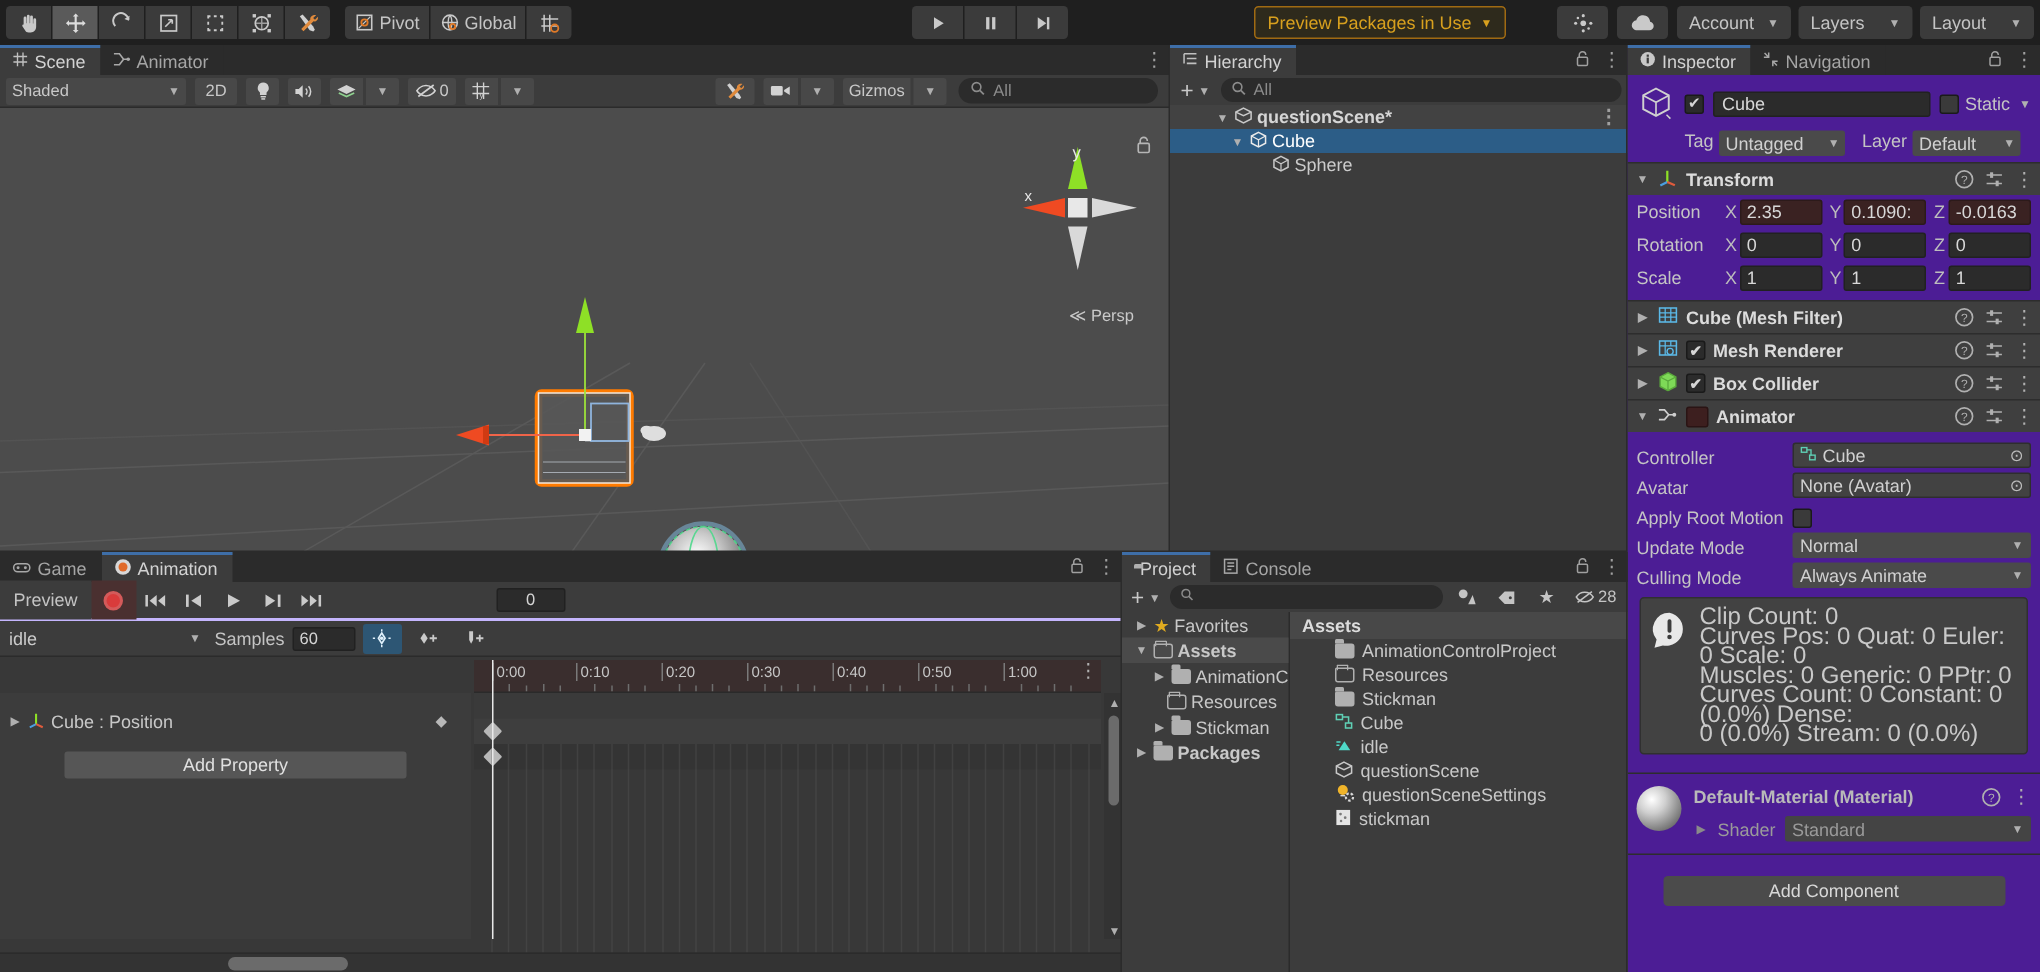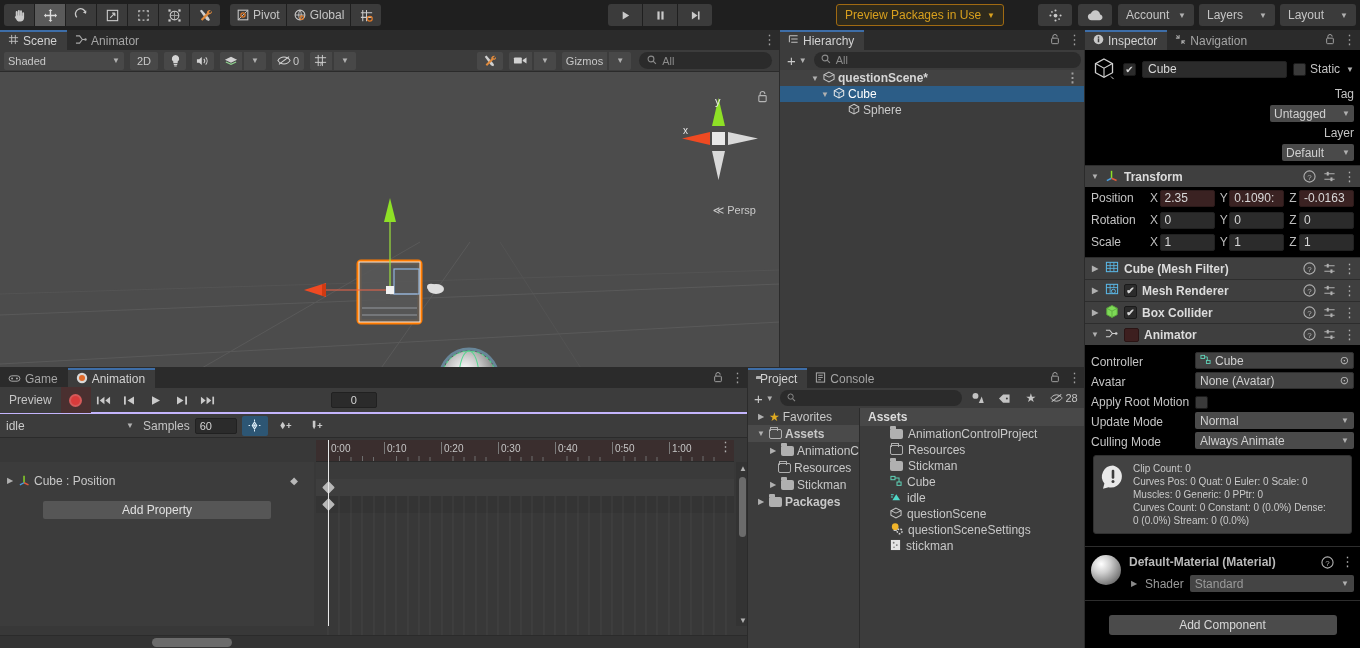--- a/index.html
+++ b/index.html
@@ -127,37 +127,37 @@
   .hier-body { position: absolute; left: 0; top: 40px; right: 0; bottom: 0; background: #3c3c3c; }
   .hrow {
     height: 16px; display: flex; align-items: center; gap: 3px;
     font-size: 12px; color: #cbcbcb; position: relative;
   }
   .hrow.selected { background: #2c5d87; color: #fff; }
   .hrow.scene-row { background: #424242; font-weight: bold; color: #d6d6d6; }
   .tri { width: 10px; font-size: 8px; color: #b0b0b0; text-align: center; }
 
   
-  #inspector-panel { left: 1085px; top: 30px; width: 275px; height: 618px; background: #000000; }
+  #inspector-panel { left: 1085px; top: 30px; width: 275px; height: 618px; background: #4c1d95; }
   .insp-body { position: absolute; left: 0; top: 20px; right: 0; bottom: 0; overflow: hidden; }
   .go-header { padding: 6px 6px 4px 6px; display: flex; flex-direction: column; gap: 5px; }
   .go-row1 { display: flex; align-items: center; gap: 6px; }
   .go-cube-ico { width: 26px; height: 26px; position: relative; }
   .chk {
     width: 13px; height: 13px; background: #2b2b2b; border: 1px solid #1a1a1a;
     border-radius: 2px; display: flex; align-items: center; justify-content: center;
     font-size: 10px; color: #d6d6d6;
   }
   .name-field {
     flex: 1; height: 17px; background: #2b2b2b; border: 1px solid #212121;
     border-radius: 2px; display: flex; align-items: center; padding: 0 5px;
     font-size: 12px; color: #d8d8d8;
   }
   .static-wrap { display: flex; align-items: center; gap: 4px; font-size: 12px; color: #c4c4c4; }
-  .go-row2 { display: flex; align-items: flex-end; gap: 4px; padding-left: 32px; font-size: 12px; flex-direction: column; }
+  .go-row2 { display: flex; align-items: flex-start; gap: 4px; padding-left: 32px; font-size: 12px; }
   .mini-dd {
     height: 17px; background: #4a4a4a; border-radius: 2px;
     display: flex; align-items: center; justify-content: space-between;
     padding: 0 4px; font-size: 12px; color: #d0d0d0;
   }
   .comp-header {
     height: 22px; background: #3f3f3f; border-top: 1px solid #2d2d2d;
     display: flex; align-items: center; gap: 5px; padding: 0 5px;
     font-weight: bold; font-size: 12px; color: #dcdcdc; position: relative;
   }
@@ -187,21 +187,21 @@
     display: flex; align-items: center; justify-content: space-between;
     padding: 0 5px; font-size: 12px; color: #d0d0d0;
   }
   .info-box {
     margin: 6px 8px; background: #424242; border: 1px solid #303030; border-radius: 3px;
     display: flex; padding: 6px; gap: 7px;
   }
   .info-ico {
     width: 26px; height: 26px; flex: 0 0 26px; position: relative; margin-top: 2px;
   }
-  .info-text { font-size: 10px; line-height: 13px; color: #c9c9c9; }
+  .info-text { font-size: 16px; line-height: 13px; color: #c9c9c9; }
   .mat-block { border-top: 1px solid #2d2d2d; padding: 8px 6px; display: flex; gap: 8px; }
   .mat-prev {
     width: 30px; height: 30px; border-radius: 50%;
     background: radial-gradient(circle at 34% 30%, #fff 0%, #cfcfcf 32%, #6f6f6f 78%, #4a4a4a 100%);
   }
   .add-comp-btn {
     margin: 14px auto 0; width: 228px; height: 20px; background: #4b4b4b;
     border-radius: 3px; display: flex; align-items: center; justify-content: center;
     font-size: 12px; color: #d8d8d8;
   }

